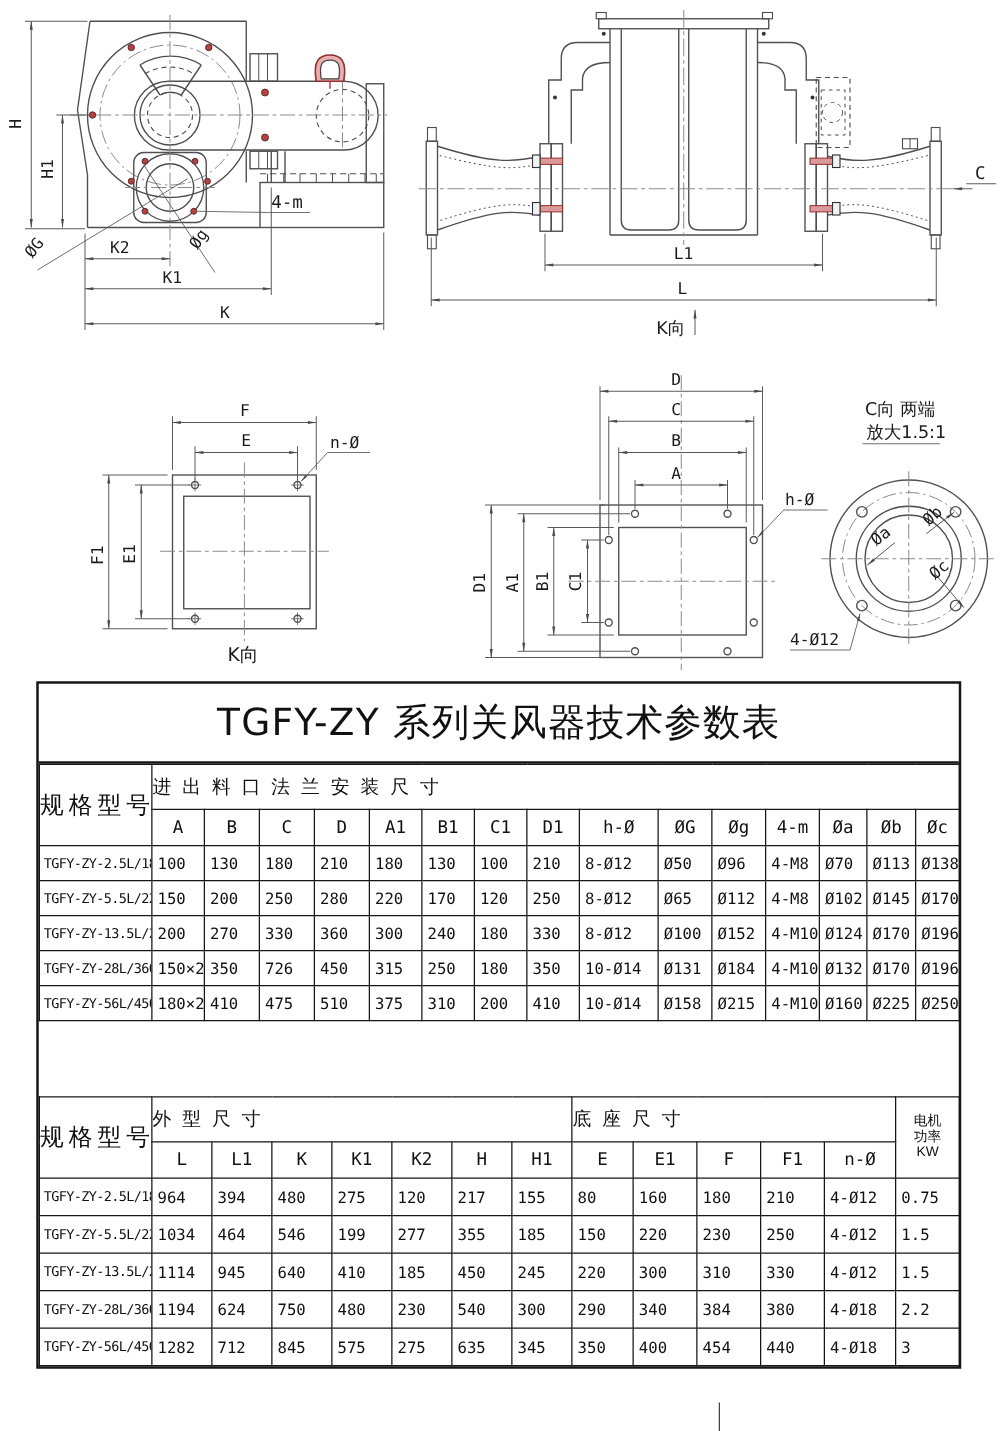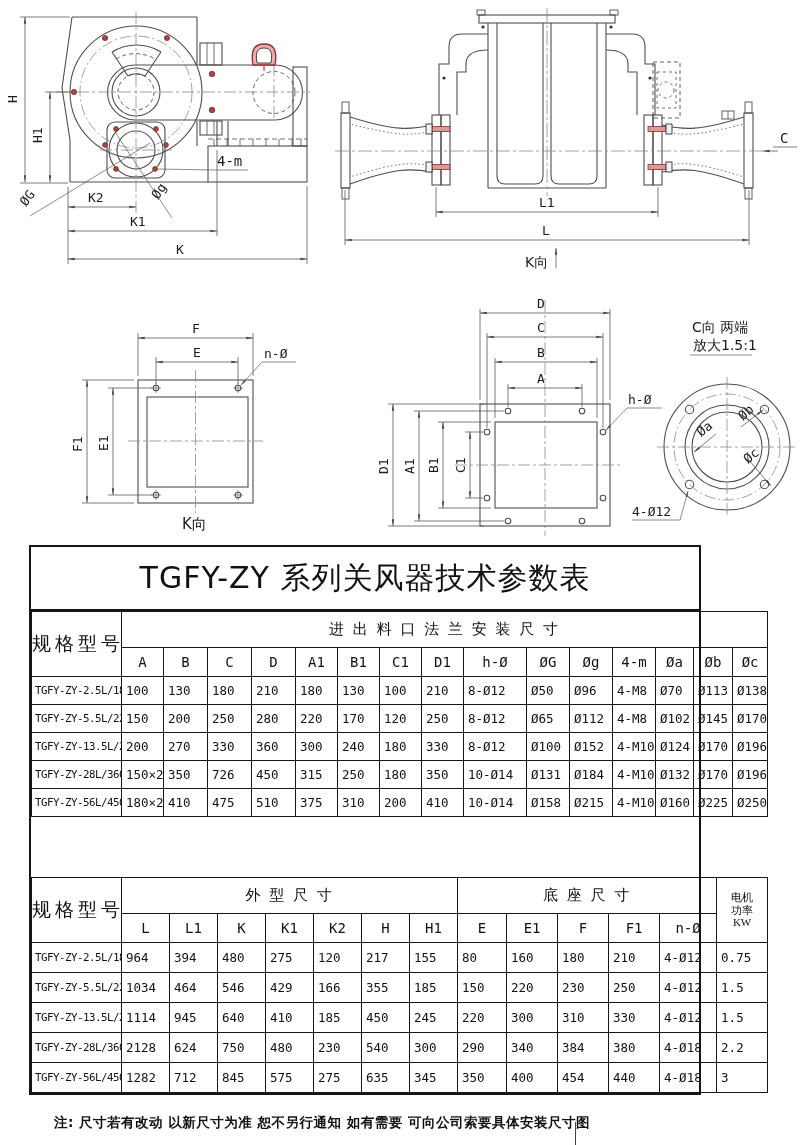--- a/index.html
+++ b/index.html
@@ -2,39 +2,39 @@
 <html><head>
 <meta charset="utf-8">
 <style>
   html,body{margin:0;padding:0;background:#e8e8e8;}
   .sheet{position:relative;width:800px;height:1145px;background:#ffffff;overflow:hidden;
          font-family:"DejaVu Sans Mono","Liberation Mono",monospace;color:#111;}
   svg text{user-select:none;}
   .dlab{font:13px "DejaVu Sans Mono","Liberation Mono",monospace;fill:#1b1b1b;}
   .cjk{font:14px "DejaVu Sans","Liberation Sans",sans-serif;fill:#1b1b1b;}
   
-  .frame{position:absolute;left:29px;top:545px;width:672px;border:2px solid #161616;
+  .frame{position:absolute;left:29px;top:545px;width:740px;border:2px solid #161616;
          background:#fff;box-sizing:border-box;}
   .title-row{height:62px;border-bottom:2px solid #161616;display:flex;align-items:center;
          justify-content:center;font-size:30px;letter-spacing:1px;
          font-family:"DejaVu Sans","Liberation Sans",sans-serif;}
   table{width:100%;border-collapse:collapse;table-layout:fixed;}
   td{border:1px solid #161616;padding:0 0 0 4px;font-size:12.5px;white-space:nowrap;
      overflow:hidden;font-family:"DejaVu Sans Mono","Liberation Mono",monospace;}
   tr.grp-row{height:36px;}
   tr.sub-row{height:29px;}
   tr.data-row{height:28px;}
   tr.data-row2{height:30px;}
   td.spec{font-family:"DejaVu Sans","Liberation Sans",sans-serif;font-size:19px;
           letter-spacing:4px;text-align:center;padding:0;}
   td.grp{font-family:"DejaVu Sans","Liberation Sans",sans-serif;font-size:15px;
-         letter-spacing:2px;text-align:center;padding:0;}
+         letter-spacing:2px;text-align:left;padding:0;}
   td.sub{text-align:center;padding:0;font-size:14px;}
   td.model{font-size:10.8px;letter-spacing:-0.5px;padding-left:3px;}
-  td.motor{font-family:Liberation Serif, serif;font-size:11px;
+  td.motor{font-family:Liberation Sans, sans-serif;font-size:11px;
            text-align:center;padding:0;line-height:1.15;}
   .gap-row{height:60px;}
   .note{position:absolute;left:54px;top:1114px;font-size:13.5px;font-weight:bold;
         font-family:"DejaVu Sans","Liberation Sans",sans-serif;letter-spacing:0.5px;}
   .fold-mark{position:absolute;left:575px;top:1122px;width:1px;height:23px;background:#444;}
 </style>
 </head>
 <body>
 
 <div class="sheet">
@@ -479,22 +479,22 @@
             <td>180</td>
             <td>210</td>
             <td>4-Ø12</td>
             <td>0.75</td>
     </tr>
     <tr class="data-row2">
       <td class="model">TGFY-ZY-5.5L/220</td>
             <td>1034</td>
             <td>464</td>
             <td>546</td>
-            <td>429</td>
-            <td>166</td>
+            <td>199</td>
+            <td>277</td>
             <td>355</td>
             <td>185</td>
             <td>150</td>
             <td>220</td>
             <td>230</td>
             <td>250</td>
             <td>4-Ø12</td>
             <td>1.5</td>
     </tr>
     <tr class="data-row2">
@@ -508,21 +508,21 @@
             <td>245</td>
             <td>220</td>
             <td>300</td>
             <td>310</td>
             <td>330</td>
             <td>4-Ø12</td>
             <td>1.5</td>
     </tr>
     <tr class="data-row2">
       <td class="model">TGFY-ZY-28L/360</td>
-            <td>2128</td>
+            <td>1194</td>
             <td>624</td>
             <td>750</td>
             <td>480</td>
             <td>230</td>
             <td>540</td>
             <td>300</td>
             <td>290</td>
             <td>340</td>
             <td>384</td>
             <td>380</td>
@@ -542,16 +542,15 @@
             <td>400</td>
             <td>454</td>
             <td>440</td>
             <td>4-Ø18</td>
             <td>3</td>
     </tr>
   </tbody>
       </table>
 </div>
 
-<div class="note">注: 尺寸若有改动 以新尺寸为准 恕不另行通知 如有需要 可向公司索要具体安装尺寸图</div>
 <div class="fold-mark"></div>
 
 </div>
 
 </body></html>

